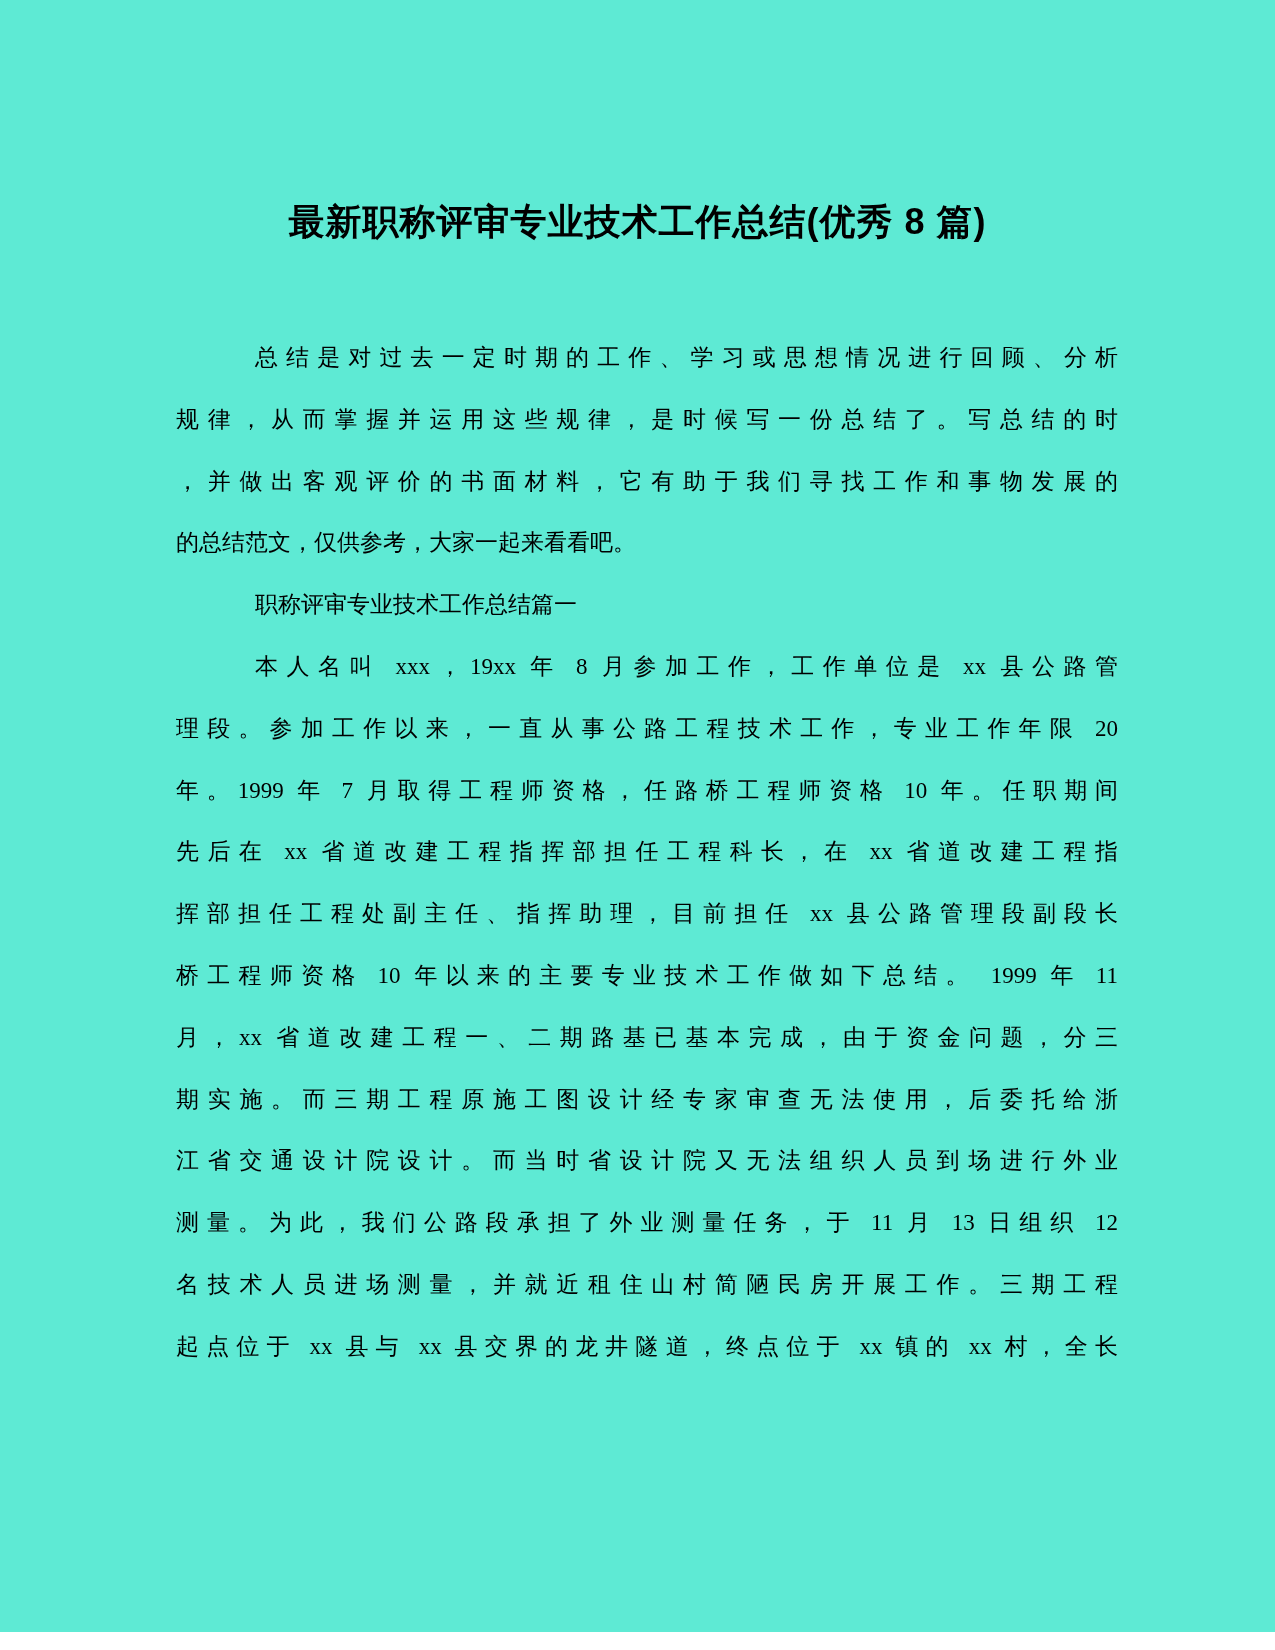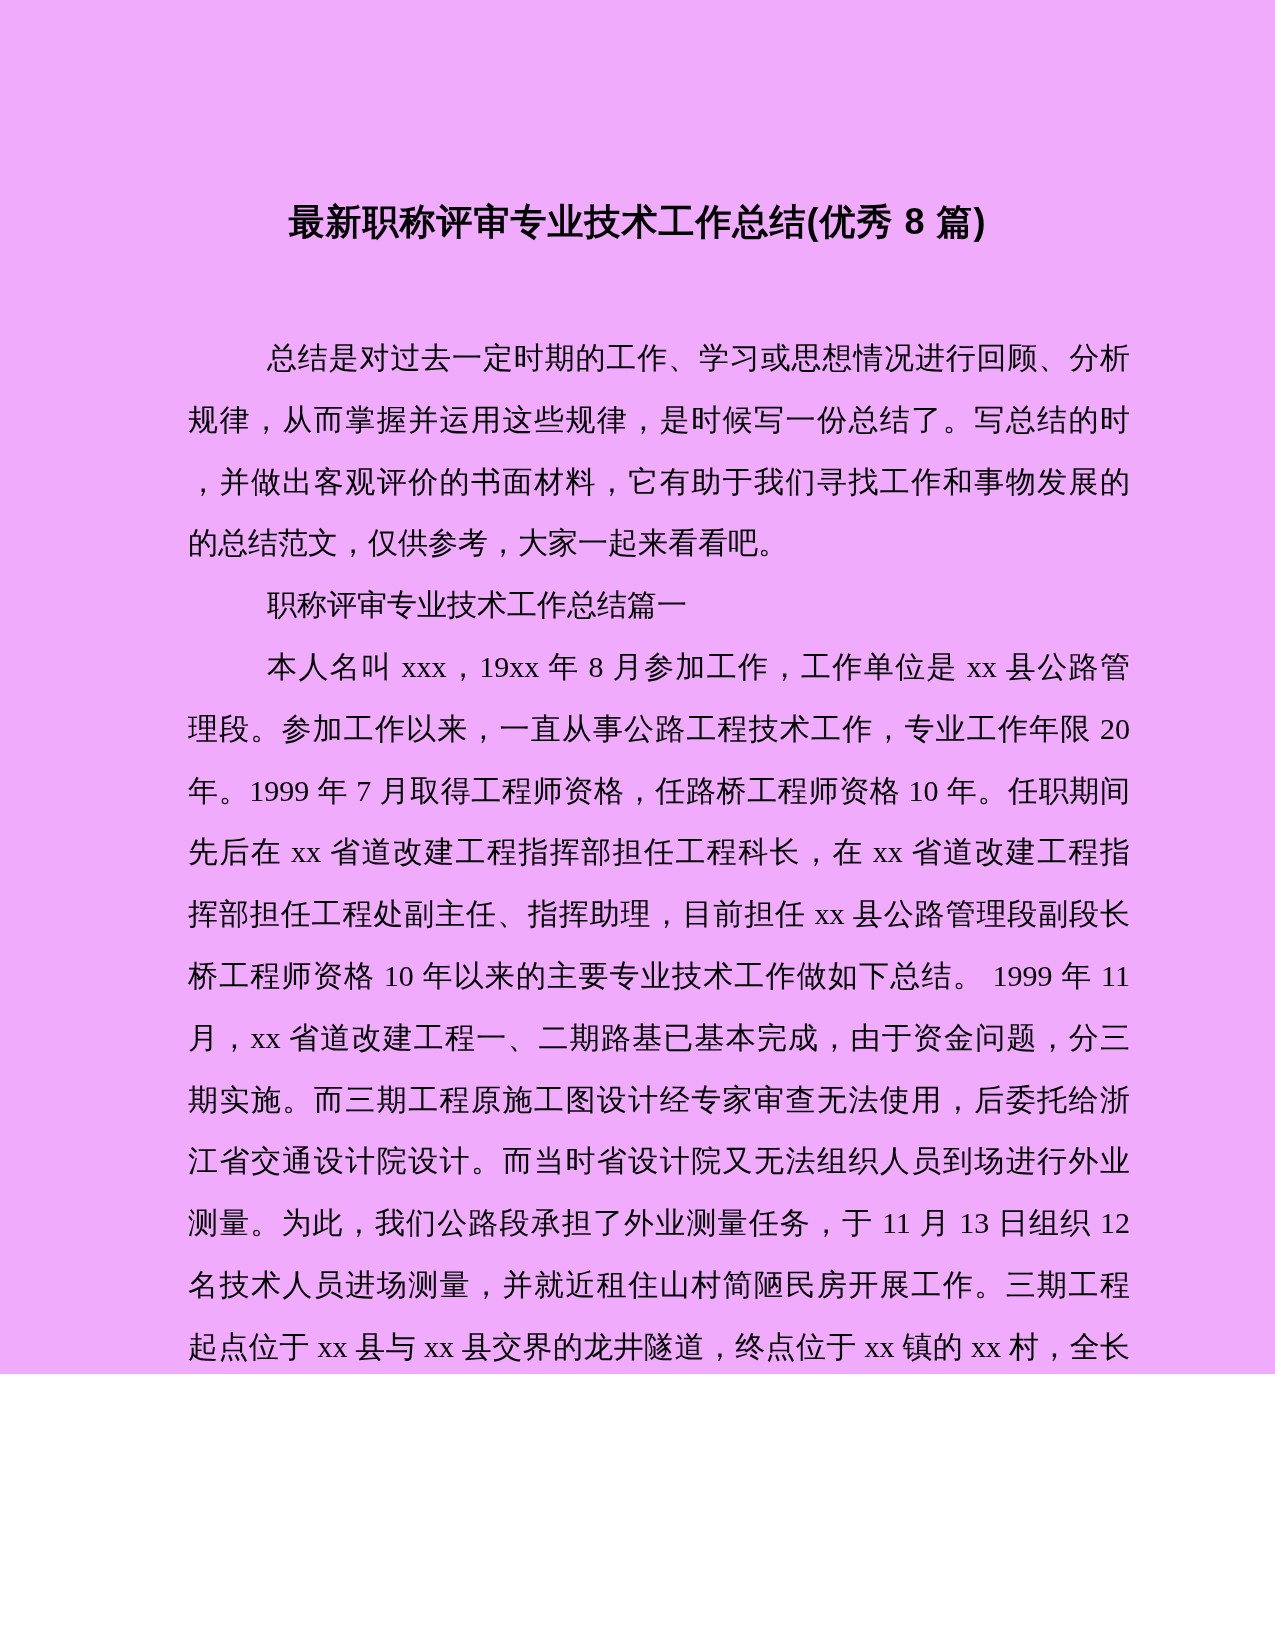--- a/index.html
+++ b/index.html
@@ -3,46 +3,46 @@
 <meta charset="utf-8">
 <style>
   html, body {
     margin: 0;
     padding: 0;
     background: #ffffff;
   }
   .page {
     position: relative;
     width: 1275px;
-    height: 1374px;
-    background: #f0abfc;
+    height: 1632px;
+    background: #5eead4;
     color: #000000;
     overflow: hidden;
   }
   .doc-title {
     position: absolute;
     top: 198px;
     left: 0;
     width: 1275px;
     height: 48px;
     line-height: 48px;
     text-align: center;
     font-family: "Liberation Sans", "DejaVu Sans", sans-serif;
     font-weight: 700;
     font-size: 36px;
     letter-spacing: 1px;
     white-space: nowrap;
   }
   .body-block {
     position: absolute;
-    left: 188px;
+    left: 176px;
     top: 327px;
     width: 942px;
     font-family: "Liberation Serif", "DejaVu Serif", serif;
-    font-size: 30px;
+    font-size: 23px;
     font-weight: 400;
   }
   .tline {
     height: 61.8px;
     line-height: 61.8px;
     white-space: nowrap;
   }
   .just {
     text-align: justify;
     text-align-last: justify;

